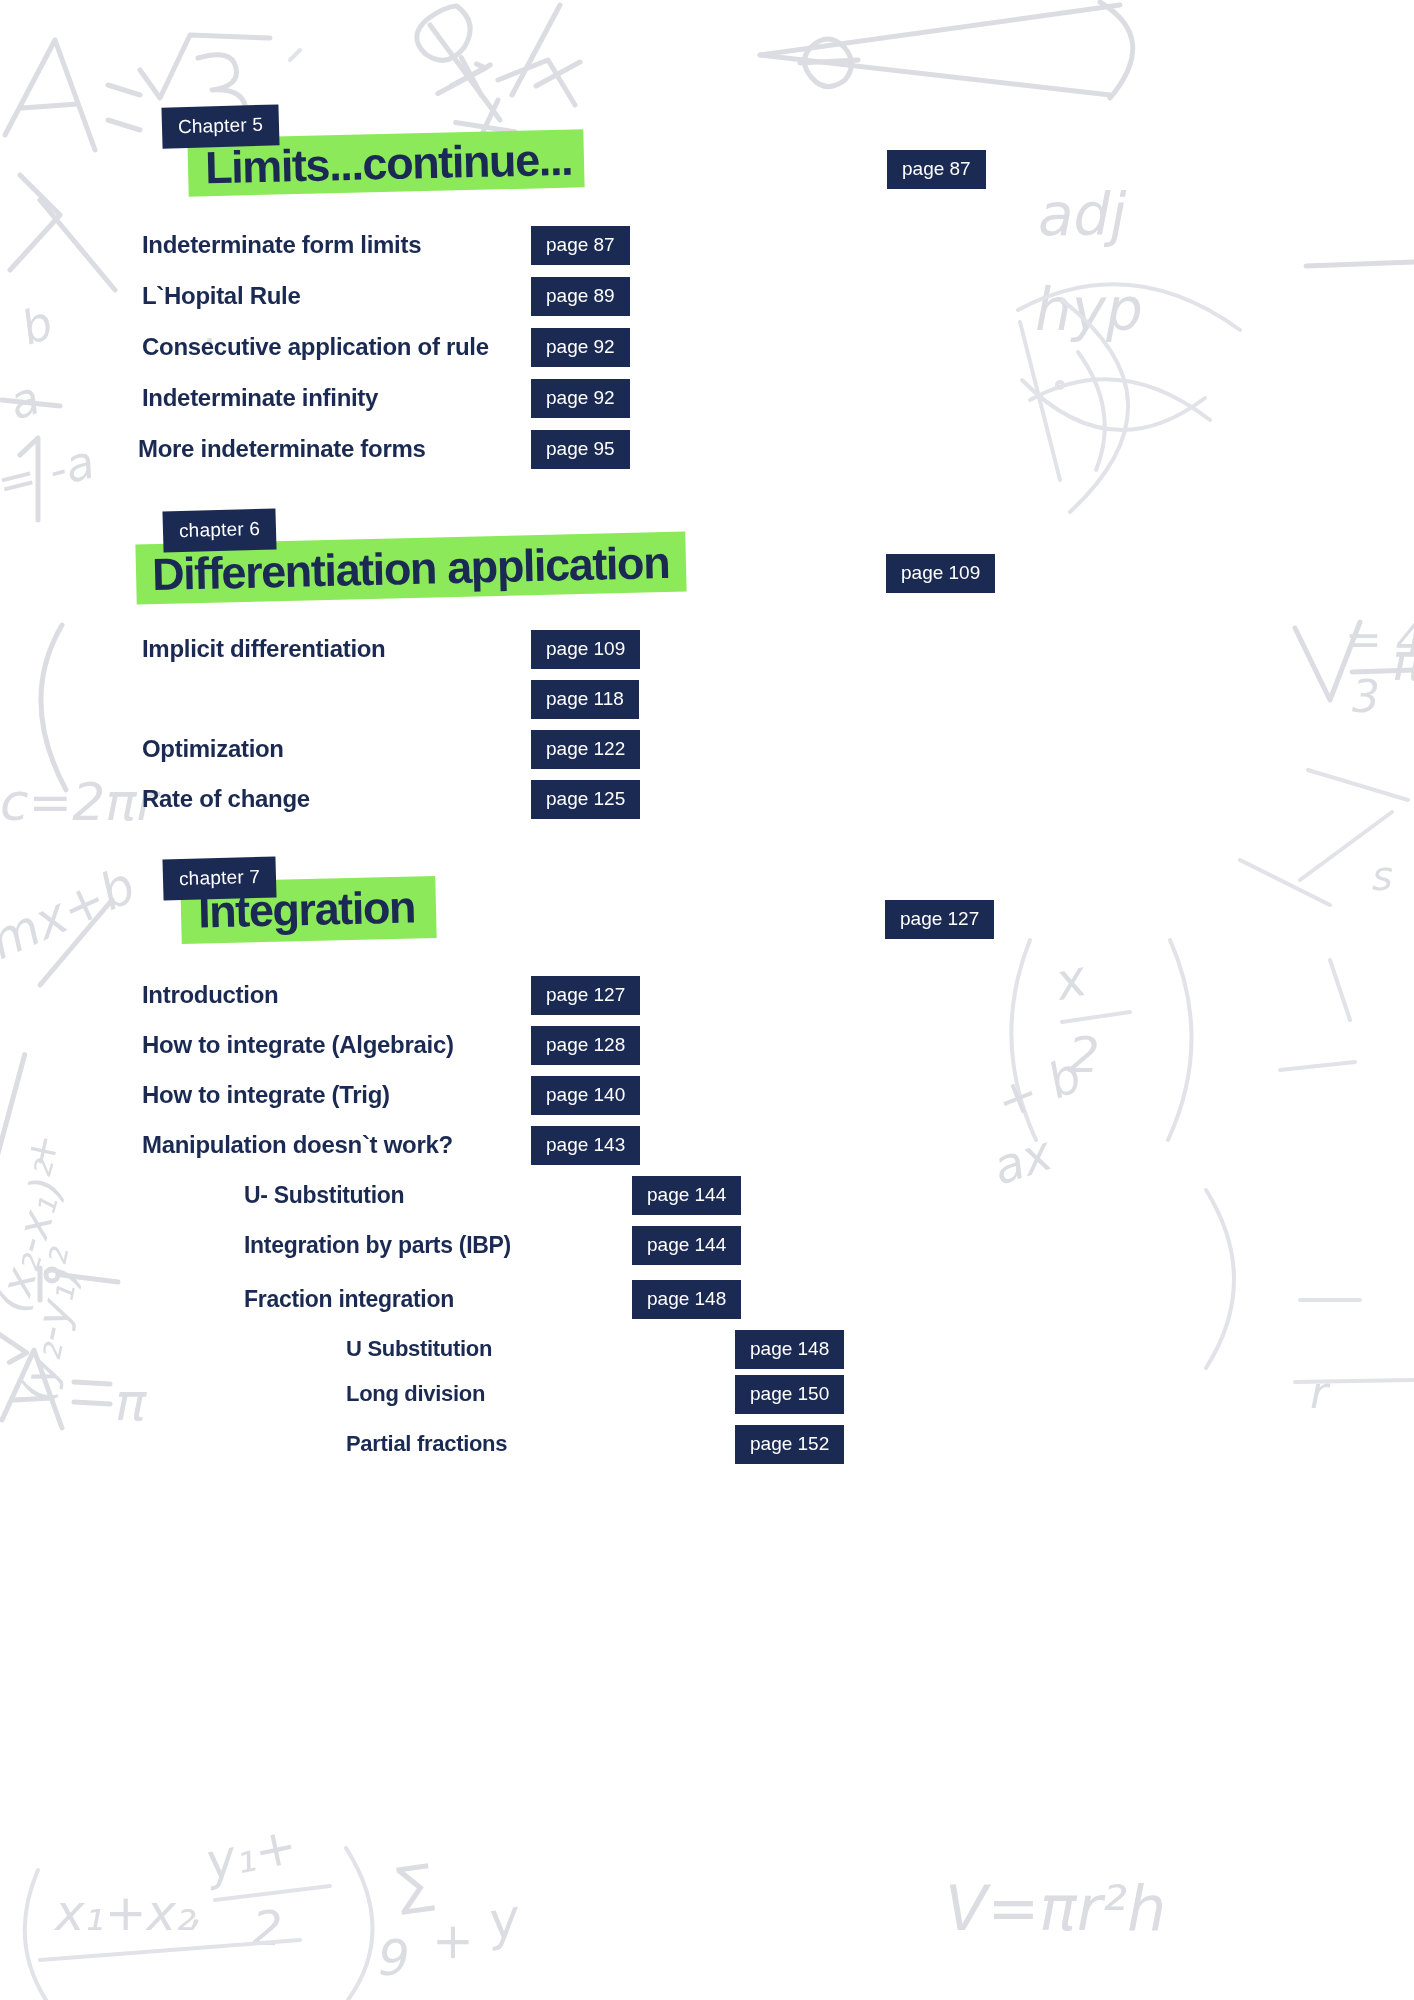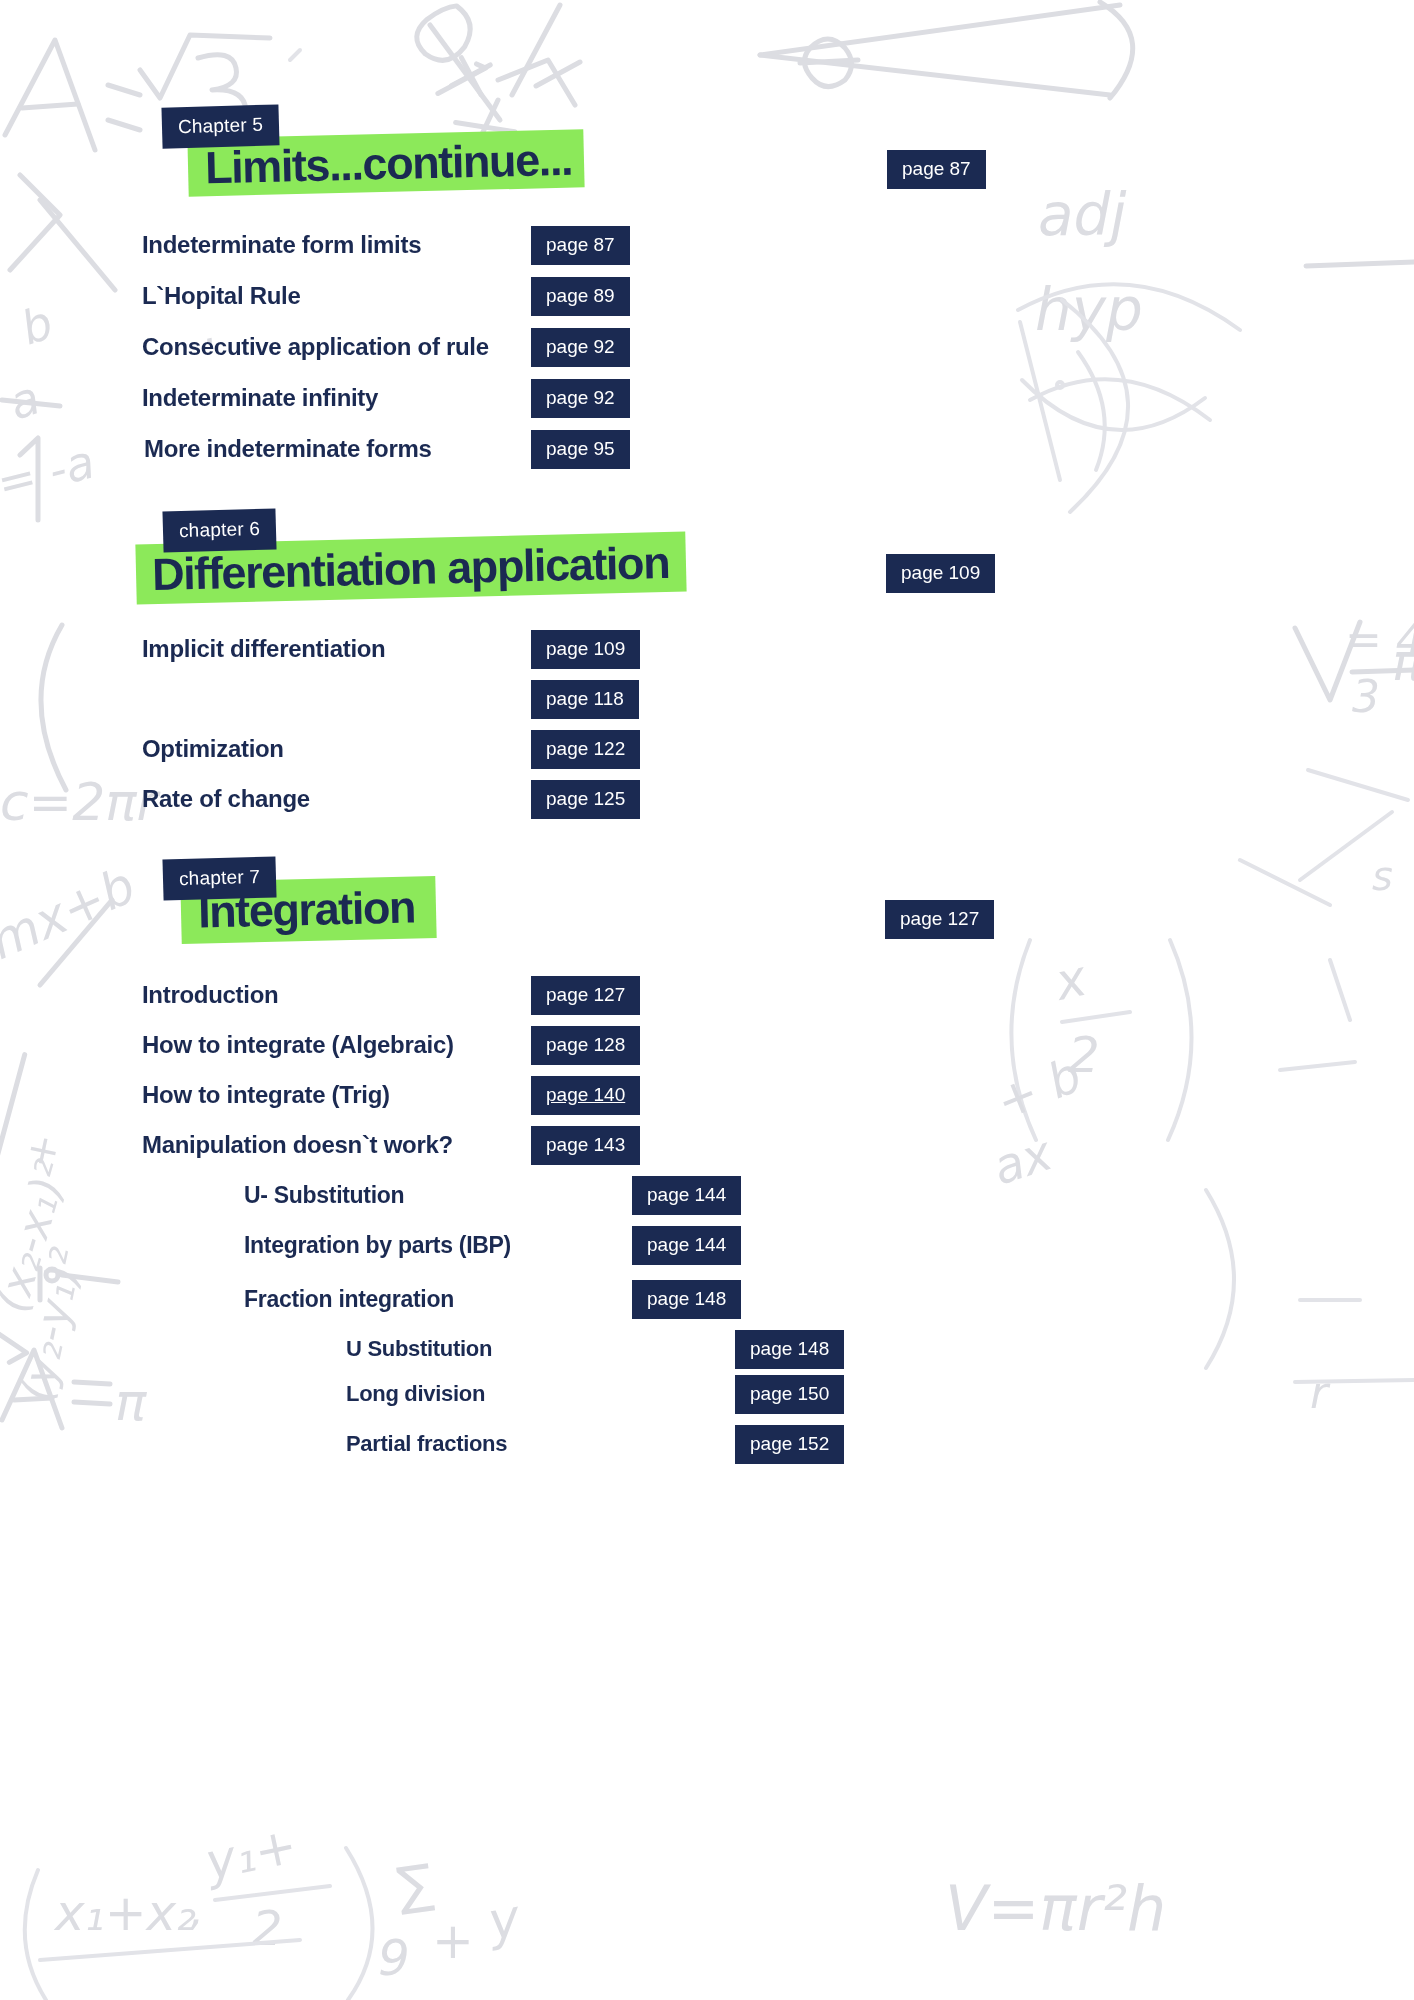--- a/index.html
+++ b/index.html
@@ -258,21 +258,21 @@
     </div>
     <div class="entry-page" style="left: 531px; top: 277px;">page 89</div>
     <div class="entry lvl1" style="left: 142px; top: 330px;">
       <span class="entry-label">Consecutive application of rule</span>
     </div>
     <div class="entry-page" style="left: 531px; top: 328px;">page 92</div>
     <div class="entry lvl1" style="left: 142px; top: 381px;">
       <span class="entry-label">Indeterminate infinity</span>
     </div>
     <div class="entry-page" style="left: 531px; top: 379px;">page 92</div>
-    <div class="entry lvl1" style="left: 144px; top: 432px;">
+    <div class="entry lvl1" style="left: 138px; top: 432px;">
       <span class="entry-label">More indeterminate forms</span>
     </div>
     <div class="entry-page" style="left: 531px; top: 430px;">page 95</div>
     <div class="chapter-hl" style="left: 136px; top: 538px; width: 550px; height: 60px; background: rgb(140, 233, 90);"></div>
     <div class="chapter-title" style="left: 152px; top: 543px; font-size: 45px;">Differentiation application</div>
     <div class="chapter-badge" style="left: 163px; top: 510px;">chapter 6</div>
     <div class="chapter-page-tag" style="left: 886px; top: 554px;">page 109</div>
     <div class="entry lvl1" style="left: 142px; top: 632px;">
       <span class="entry-label">Implicit differentiation</span>
     </div>
@@ -294,21 +294,21 @@
       <span class="entry-label">Introduction</span>
     </div>
     <div class="entry-page" style="left: 531px; top: 976px;">page 127</div>
     <div class="entry lvl1" style="left: 142px; top: 1028px;">
       <span class="entry-label">How to integrate (Algebraic)</span>
     </div>
     <div class="entry-page" style="left: 531px; top: 1026px;">page 128</div>
     <div class="entry lvl1" style="left: 142px; top: 1078px;">
       <span class="entry-label">How to integrate (Trig)</span>
     </div>
-    <div class="entry-page" style="left: 531px; top: 1076px; text-decoration: underline;">page 140</div>
+    <div class="entry-page" style="left: 531px; top: 1076px;">page 140</div>
     <div class="entry lvl1" style="left: 142px; top: 1128px;">
       <span class="entry-label">Manipulation doesn`t work?</span>
     </div>
     <div class="entry-page" style="left: 531px; top: 1126px;">page 143</div>
     <div class="entry lvl2" style="left: 244px; top: 1178px;">
       <span class="entry-label">U- Substitution</span>
     </div>
     <div class="entry-page" style="left: 632px; top: 1176px;">page 144</div>
     <div class="entry lvl2" style="left: 244px; top: 1228px;">
       <span class="entry-label">Integration by parts (IBP)</span>

